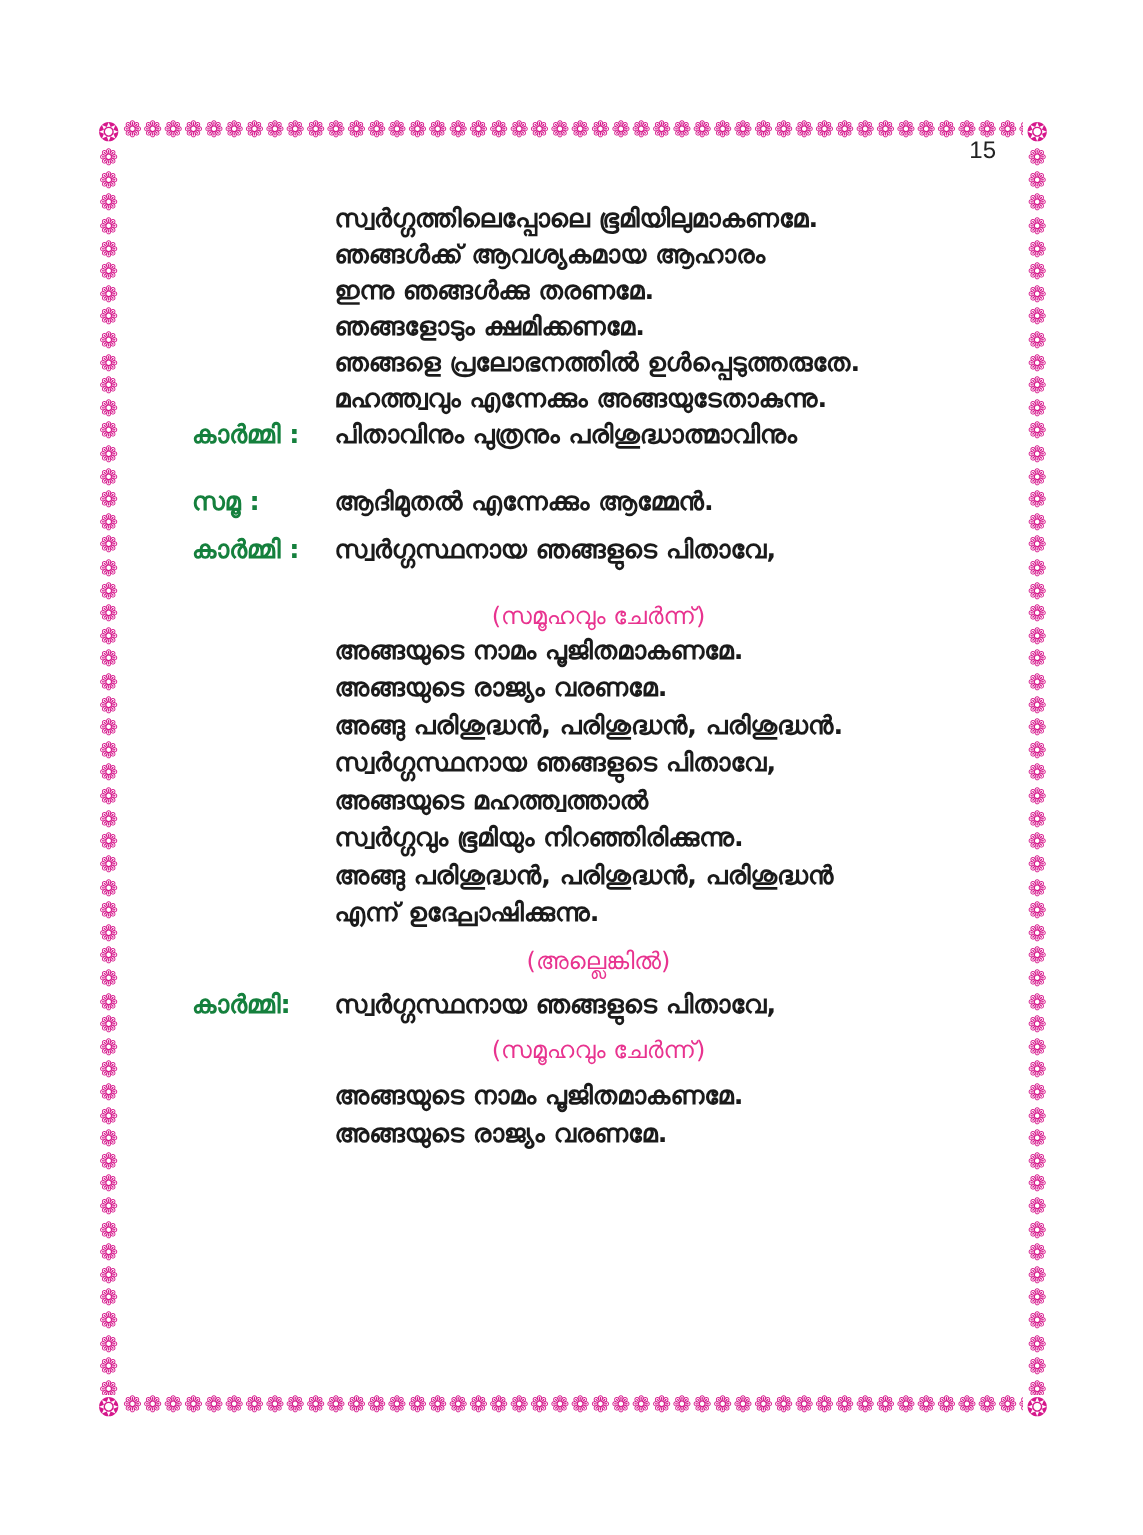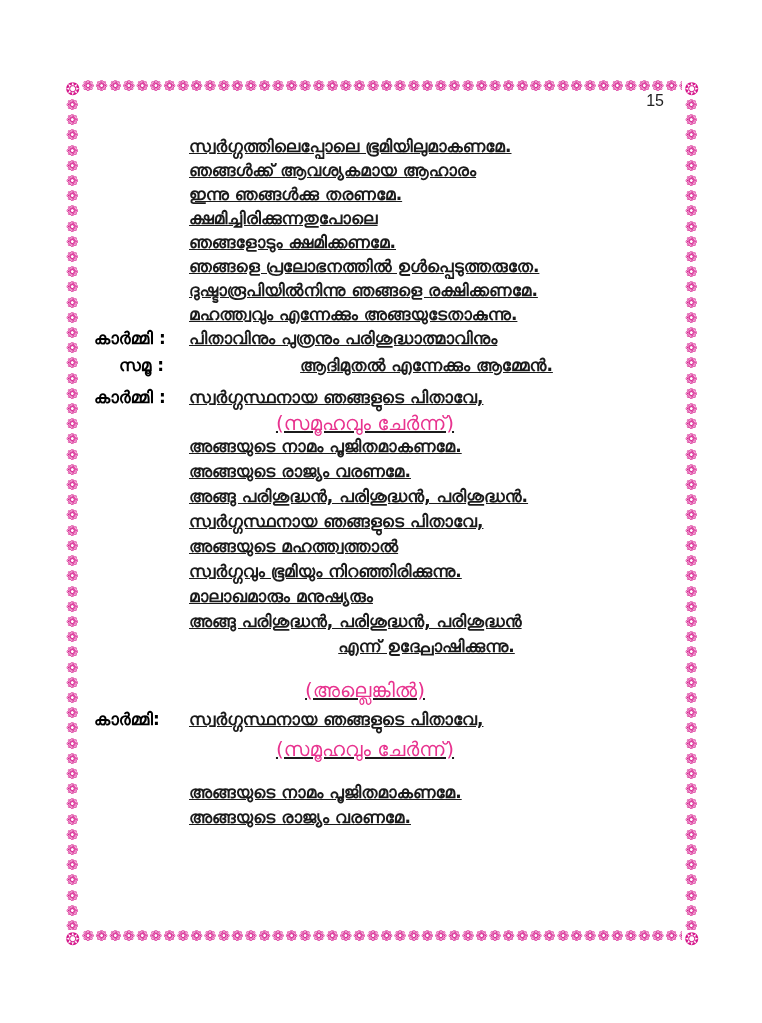--- a/index.html
+++ b/index.html
@@ -20,33 +20,33 @@
   .bcorner.tr{left:681px;top:79px;}
   .bcorner.bl{left:62px;top:929px;}
   .bcorner.br{left:681px;top:929px;}
   
   .pagenum{
     position:absolute;left:624px;top:92px;width:40px;text-align:right;
     font-family:"Liberation Sans",sans-serif;font-size:16px;color:#222;
   }
   
   .content{
-    position:absolute;left:66px;top:134px;width:598px;
-    font-weight:700;font-size:17px;color:#1b1b1b;text-decoration:underline;
+    position:absolute;left:100px;top:134px;width:598px;
+    font-weight:700;font-size:17px;color:#1b1b1b;
   }
   .pline{padding-left:123px;line-height:24px;}
   .dline{line-height:25px;position:relative;}
   .dline .speaker{
-    position:absolute;left:28px;top:0;width:95px;color:#000000;white-space:nowrap;
+    position:absolute;left:28px;top:0;width:95px;color:#15803d;white-space:nowrap;
   }
   .dline .speech{display:block;padding-left:123px;}
   .rubric{
-    text-align:center;color:#e8338f;font-weight:400;font-size:20px;line-height:22px;
+    text-align:center;color:#e8338f;font-weight:400;font-size:16px;line-height:22px;
   }
-  .mt3{margin-top:2px;text-align:center;} .mt4{margin-top:20px;} .mt6{margin-top:6px;} .mt7{margin-top:7px;}
+  .mt3{margin-top:20px;} .mt4{margin-top:8px;} .mt6{margin-top:6px;} .mt7{margin-top:7px;}
 </style>
 </head>
 <body>
 
 <div class="bstrip h top">❁❁❁❁❁❁❁❁❁❁❁❁❁❁❁❁❁❁❁❁❁❁❁❁❁❁❁❁❁❁❁❁❁❁❁❁❁❁❁❁❁❁❁❁❁❁❁❁❁❁❁❁❁❁❁❁❁❁❁❁</div>
 <div class="bstrip h bottom">❁❁❁❁❁❁❁❁❁❁❁❁❁❁❁❁❁❁❁❁❁❁❁❁❁❁❁❁❁❁❁❁❁❁❁❁❁❁❁❁❁❁❁❁❁❁❁❁❁❁❁❁❁❁❁❁❁❁❁❁</div>
 <div class="bstrip v left">❁❁❁❁❁❁❁❁❁❁❁❁❁❁❁❁❁❁❁❁❁❁❁❁❁❁❁❁❁❁❁❁❁❁❁❁❁❁❁❁❁❁❁❁❁❁❁❁❁❁❁❁❁❁❁❁❁❁❁❁</div>
 <div class="bstrip v right">❁❁❁❁❁❁❁❁❁❁❁❁❁❁❁❁❁❁❁❁❁❁❁❁❁❁❁❁❁❁❁❁❁❁❁❁❁❁❁❁❁❁❁❁❁❁❁❁❁❁❁❁❁❁❁❁❁❁❁❁</div>
 <span class="bcorner tl">❂</span>
 <span class="bcorner tr">❂</span>
@@ -54,24 +54,22 @@
 <span class="bcorner br">❂</span>
 
 <div class="pagenum">15</div>
 
 <div class="content">
 
   <div>
     <div class="pline">സ്വർഗ്ഗത്തിലെപ്പോലെ ഭൂമിയിലുമാകണമേ.</div>
     <div class="pline">ഞങ്ങൾക്ക് ആവശ്യകമായ ആഹാരം</div>
     <div class="pline">ഇന്നു ഞങ്ങൾക്കു തരണമേ.</div>
-    <div class="pline">ക്ഷമിച്ചിരിക്കുന്നതുപോലെ</div>
     <div class="pline">ഞങ്ങളോടും ക്ഷമിക്കണമേ.</div>
     <div class="pline">ഞങ്ങളെ പ്രലോഭനത്തിൽ ഉൾപ്പെടുത്തരുതേ.</div>
-    <div class="pline">ദുഷ്ടാരൂപിയിൽനിന്നു ഞങ്ങളെ രക്ഷിക്കണമേ.</div>
     <div class="pline">മഹത്ത്വവും എന്നേക്കും അങ്ങയുടേതാകുന്നു.</div>
   </div>
 
   <div class="dline">
     <span class="speaker">കാർമ്മി :</span>
     <span class="speech">പിതാവിനും പുത്രനും പരിശുദ്ധാത്മാവിനും</span>
   </div>
 
   <div class="dline mt3">
     <span class="speaker">സമൂ :</span>
@@ -85,23 +83,22 @@
 
   <div class="rubric mt3">(സമൂഹവും ചേർന്ന്)</div>
 
   <div>
     <div class="pline" style="line-height:25px;">അങ്ങയുടെ നാമം പൂജിതമാകണമേ.</div>
     <div class="pline" style="line-height:25px;">അങ്ങയുടെ രാജ്യം വരണമേ.</div>
     <div class="pline" style="line-height:25px;">അങ്ങു പരിശുദ്ധൻ, പരിശുദ്ധൻ, പരിശുദ്ധൻ.</div>
     <div class="pline" style="line-height:25px;">സ്വർഗ്ഗസ്ഥനായ ഞങ്ങളുടെ പിതാവേ,</div>
     <div class="pline" style="line-height:25px;">അങ്ങയുടെ മഹത്ത്വത്താൽ</div>
     <div class="pline" style="line-height:25px;">സ്വർഗ്ഗവും ഭൂമിയും നിറഞ്ഞിരിക്കുന്നു.</div>
-    <div class="pline" style="line-height:25px;">മാലാഖമാരും മനുഷ്യരും</div>
     <div class="pline" style="line-height:25px;">അങ്ങു പരിശുദ്ധൻ, പരിശുദ്ധൻ, പരിശുദ്ധൻ</div>
-    <div class="pline" style="line-height:25px;text-align:center;">എന്ന് ഉദ്ഘോഷിക്കുന്നു.</div>
+    <div class="pline" style="line-height:25px;">എന്ന് ഉദ്ഘോഷിക്കുന്നു.</div>
   </div>
 
   <div class="rubric mt4">(അല്ലെങ്കിൽ)</div>
 
   <div class="dline mt6">
     <span class="speaker">കാർമ്മി:</span>
     <span class="speech">സ്വർഗ്ഗസ്ഥനായ ഞങ്ങളുടെ പിതാവേ,</span>
   </div>
 
   <div class="rubric mt6">(സമൂഹവും ചേർന്ന്)</div>

